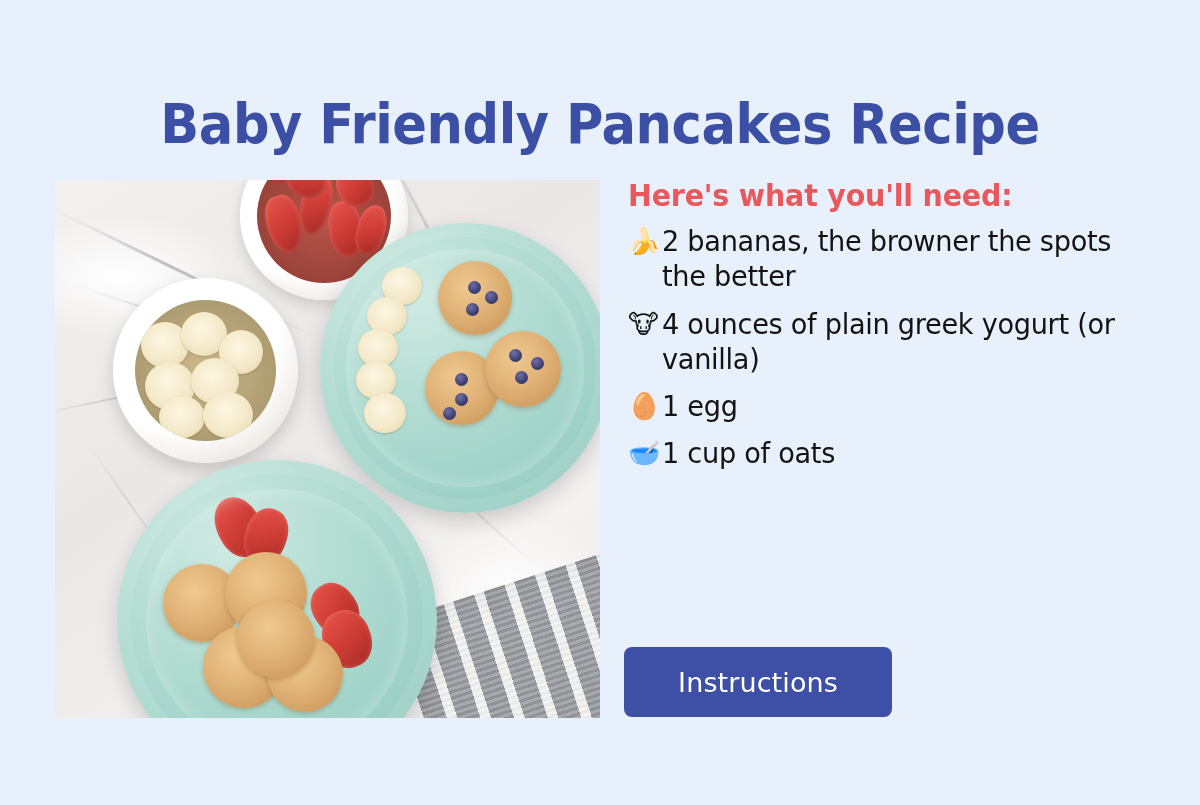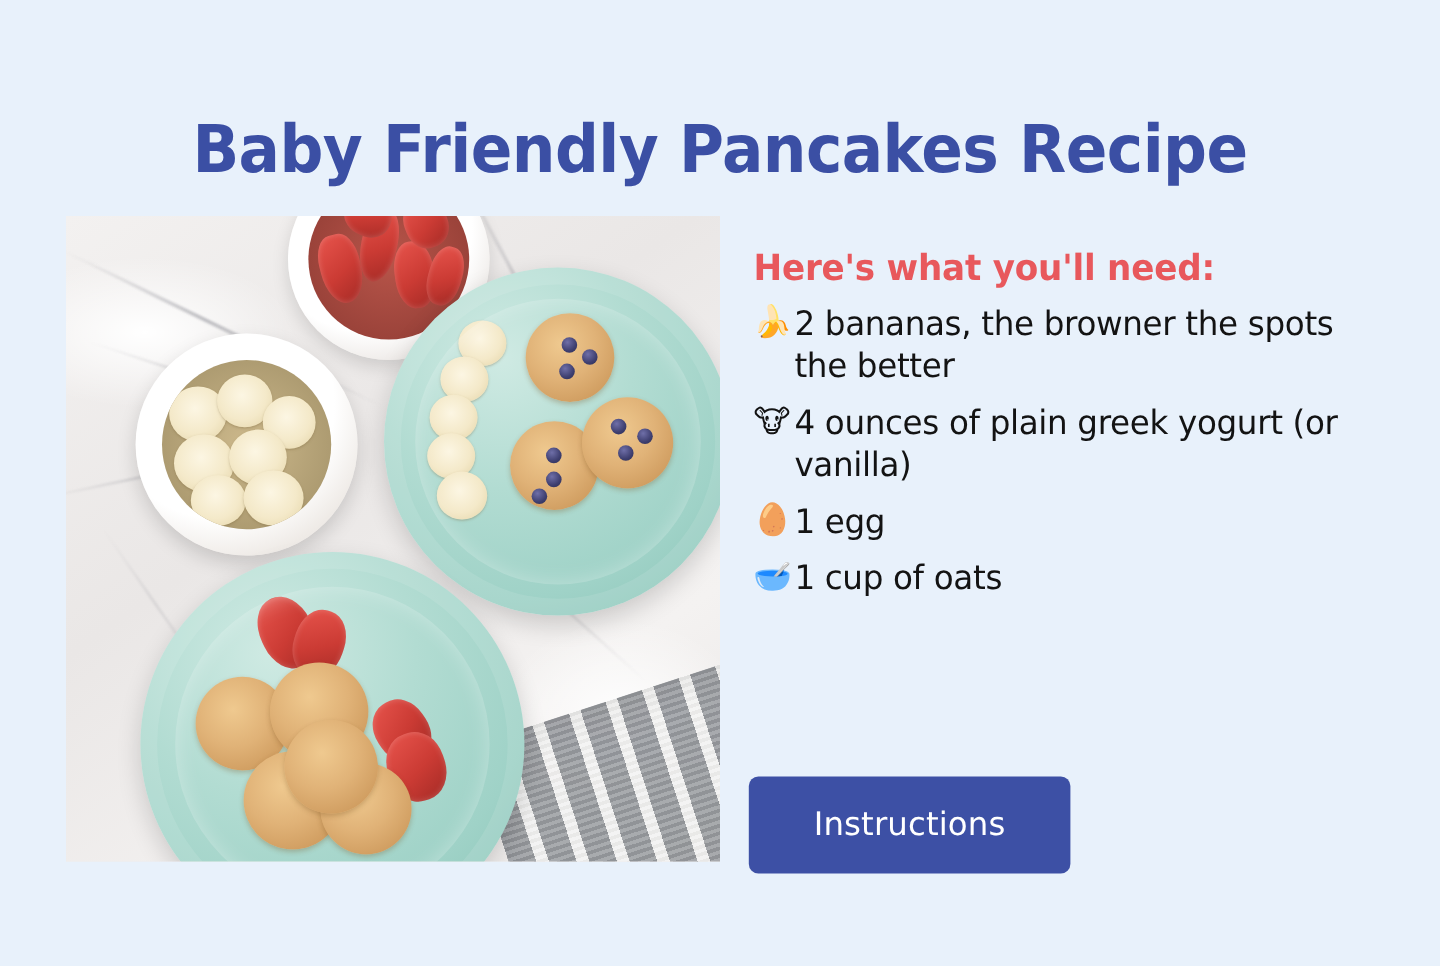--- a/index.html
+++ b/index.html
@@ -170,21 +170,21 @@
   .strawb {
     position: absolute;
     background: linear-gradient(150deg, #e8554d 0%, #cb3b34 55%, #a32a25 100%);
     box-shadow: inset 0 0 5px rgba(255,255,255,0.22);
   }
 
   
   .content {
     position: absolute;
     left: 628px;
-    top: 206px;
+    top: 178px;
     width: 528px;
   }
   .needs-heading {
     font-family: "DejaVu Sans", sans-serif;
     font-size: 30px;
     font-weight: 700;
     color: #e8585c;
     margin: 0 0 11px 0;
     letter-spacing: -0.2px;
     transform: scaleX(0.95);
@@ -217,21 +217,21 @@
     flex: 1 1 auto;
     transform: scaleX(0.97);
     transform-origin: left top;
   }
 
   .instructions-button {
     position: absolute;
     left: 624px;
     top: 647px;
     width: 268px;
-    height: 81px;
+    height: 70px;
     border: none;
     border-radius: 8px;
     background: #3d50a5;
     color: #ffffff;
     font-family: "DejaVu Sans", sans-serif;
     font-size: 27px;
     font-weight: 400;
     letter-spacing: 0.1px;
     cursor: pointer;
     padding: 0;

